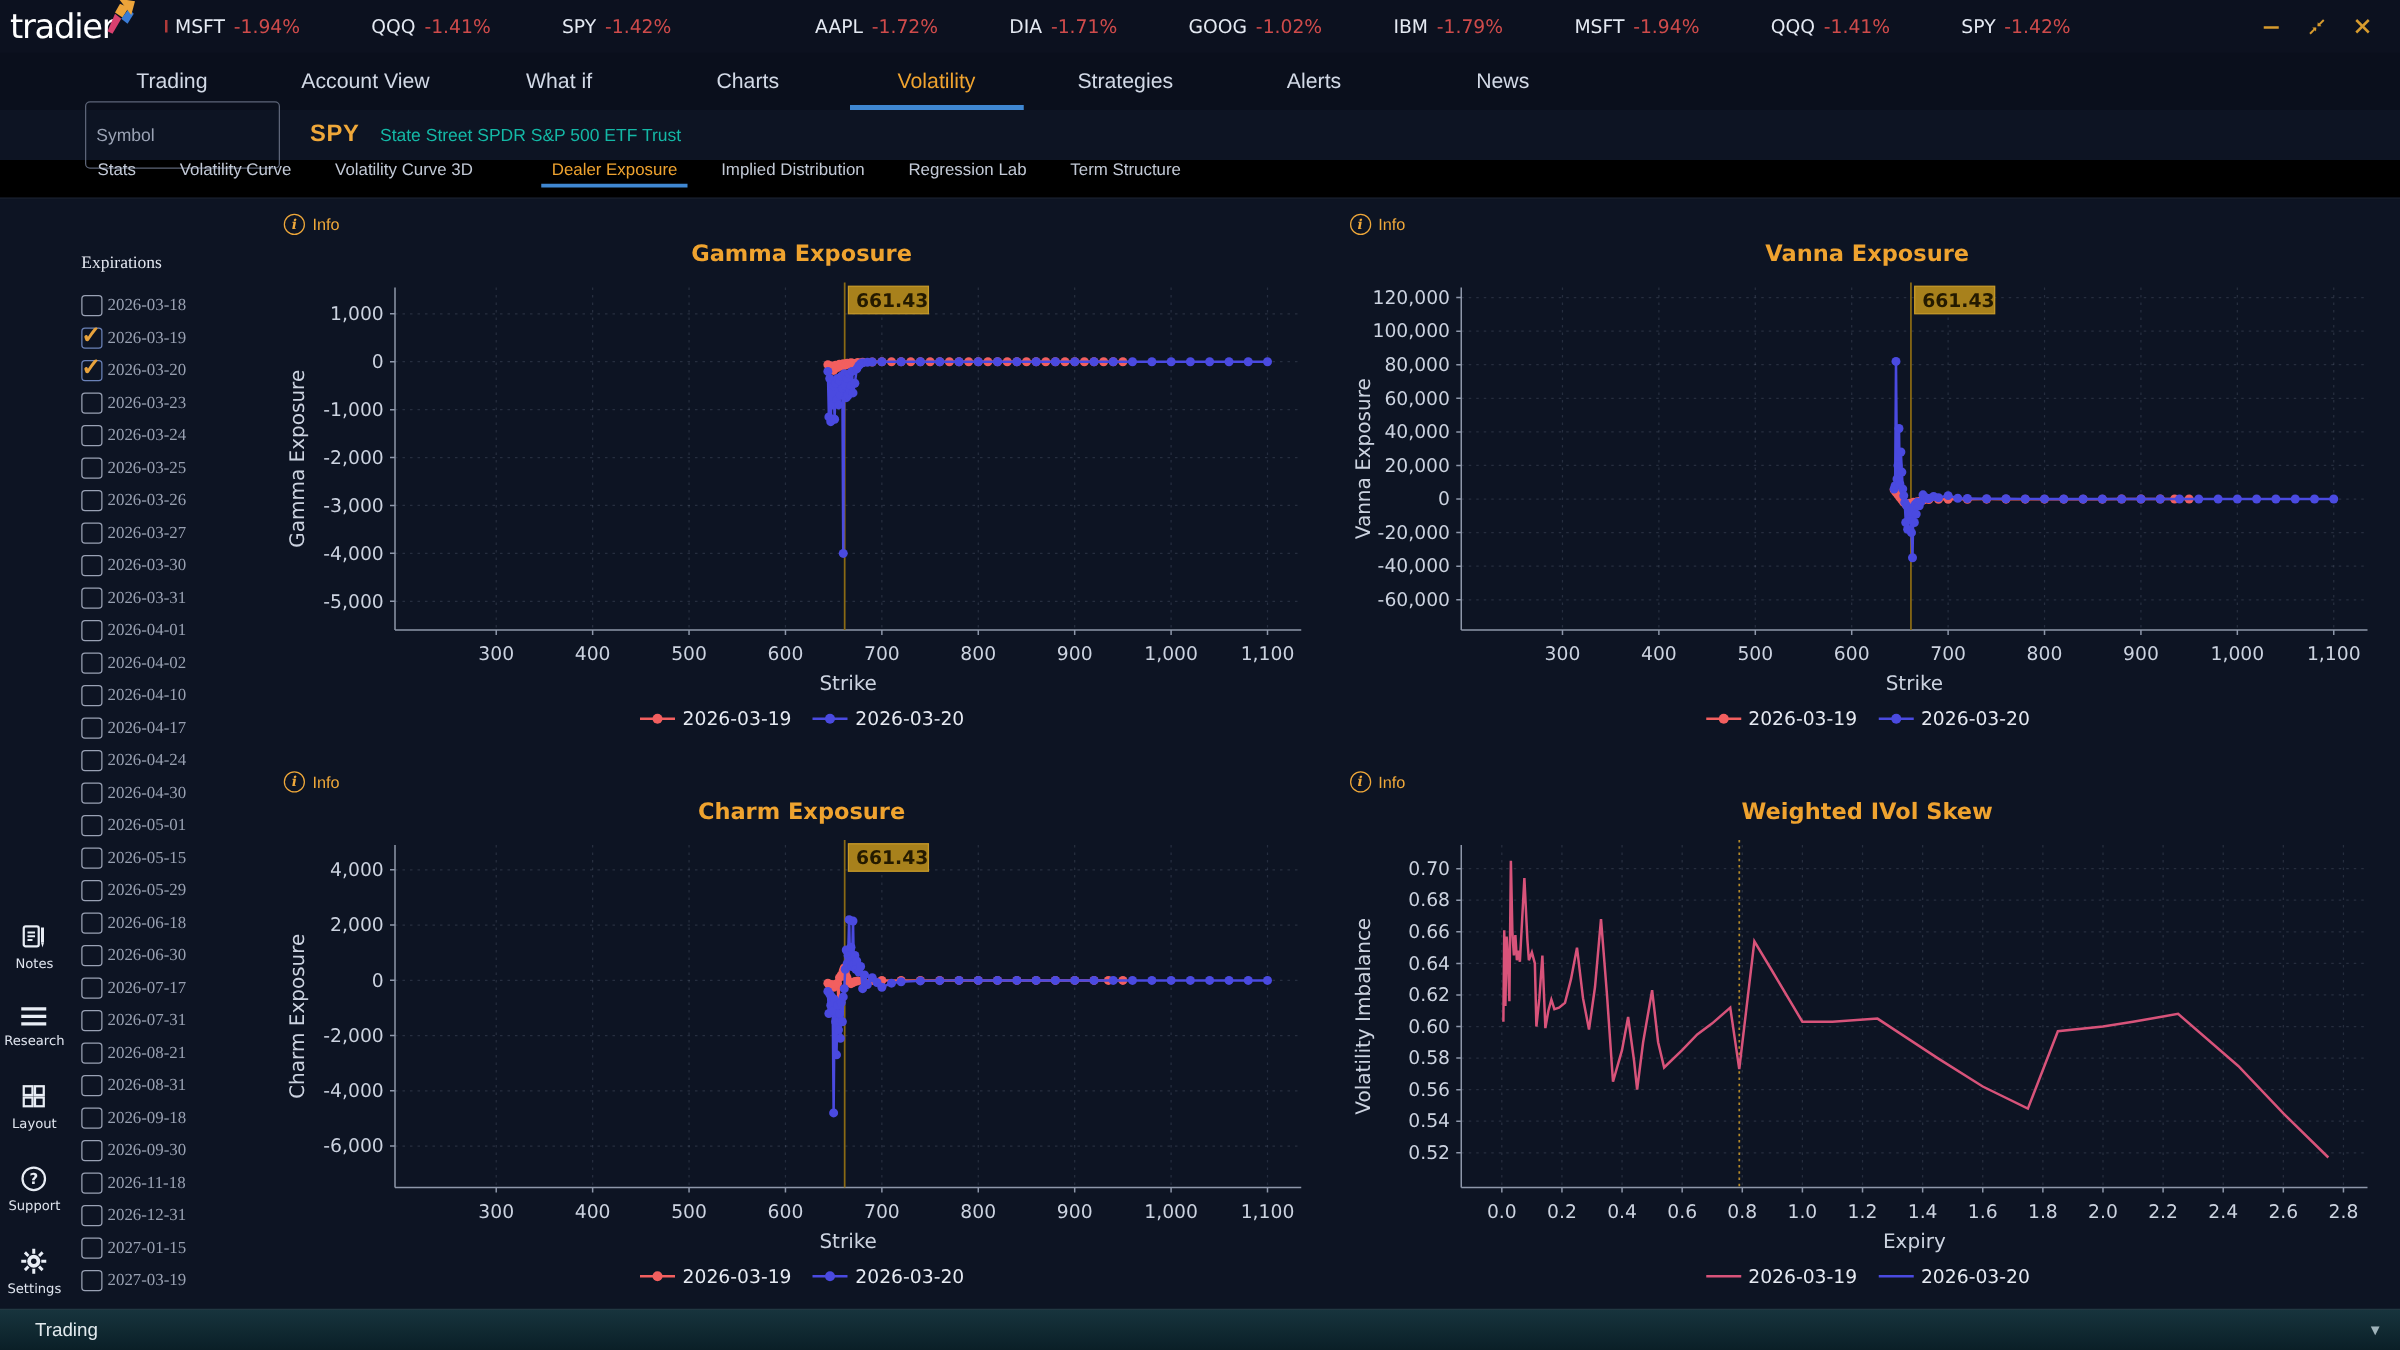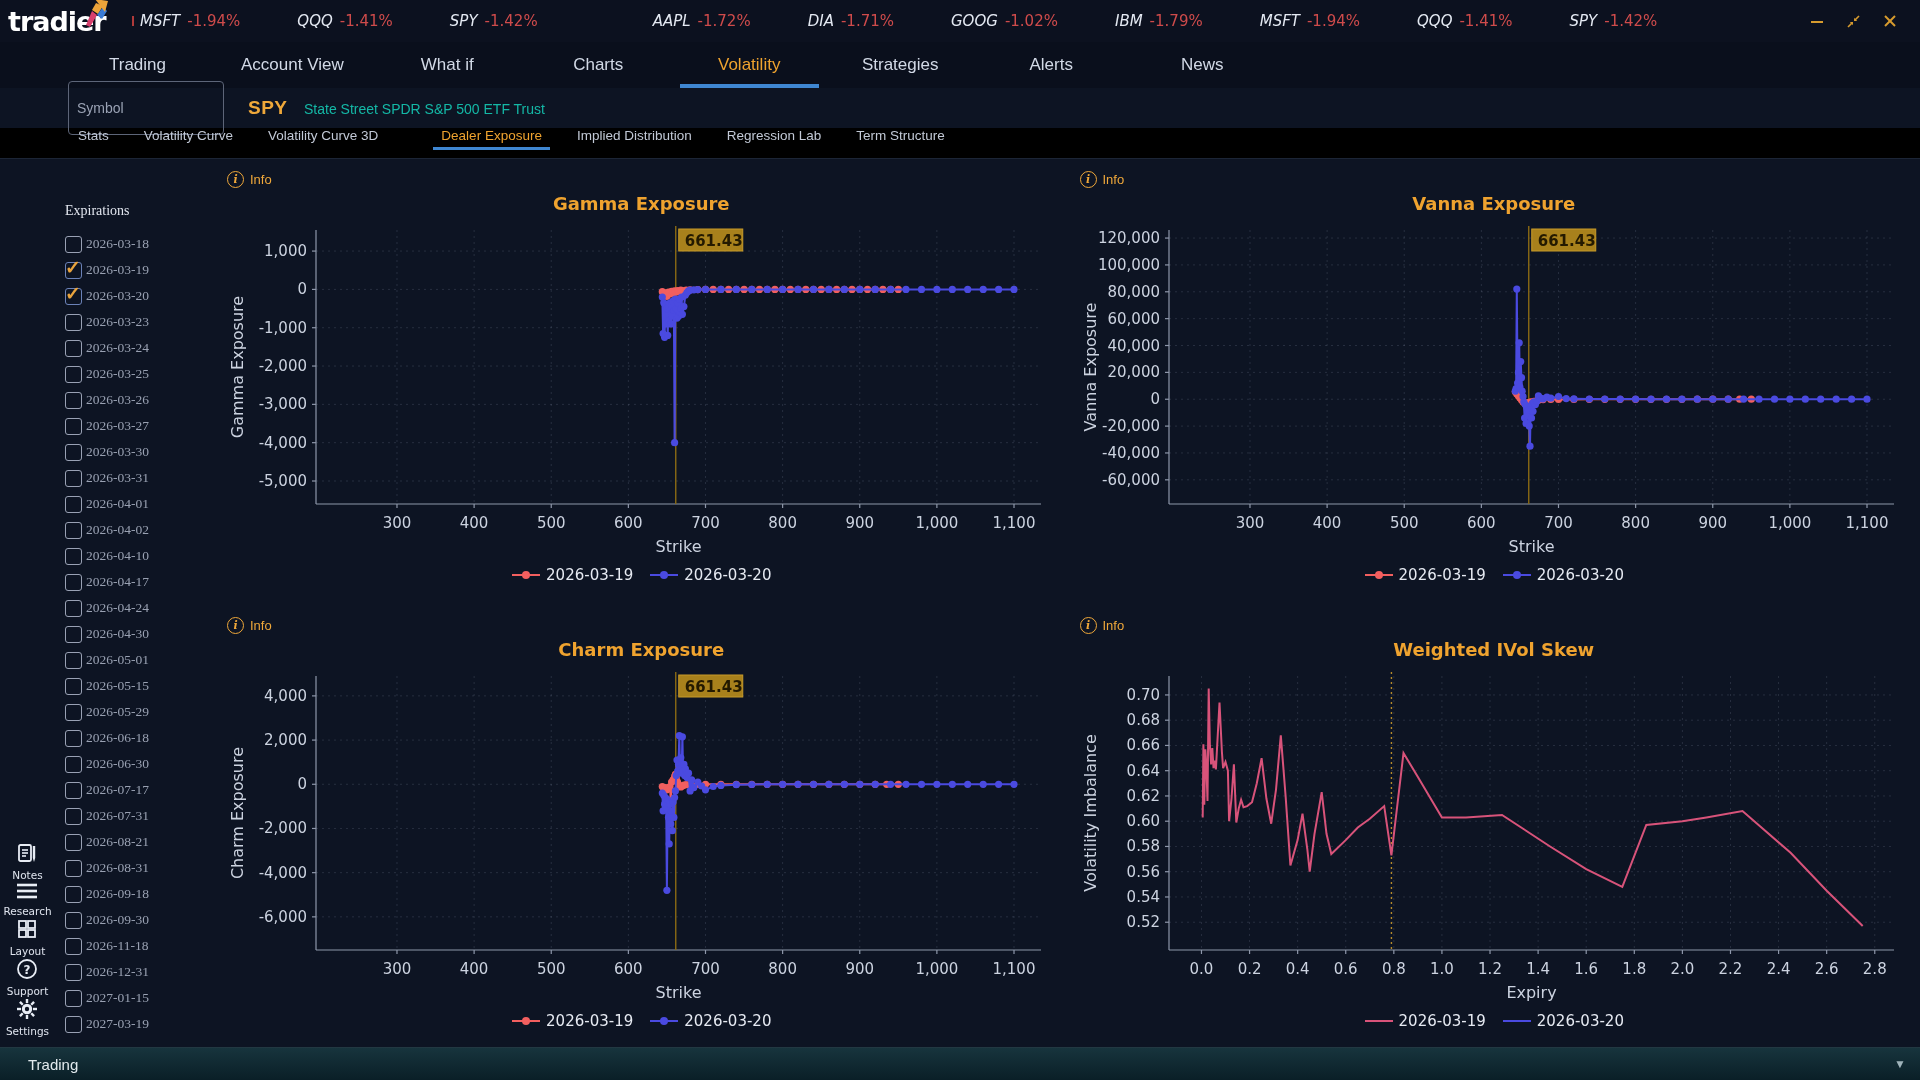--- a/index.html
+++ b/index.html
@@ -5,27 +5,27 @@
   html,body{margin:0;padding:0;}
   body{
     width:1920px;height:1080px;overflow:hidden;position:relative;
     background:#0d1423;color:#d7dde8;
     font-family:"Liberation Sans",sans-serif;
     -webkit-font-smoothing:antialiased;
   }
   
   .topbar{height:42px;background:#0c111f;display:flex;align-items:center;position:relative;}
   .logo{display:flex;align-items:flex-end;margin-left:8px;width:110px;position:relative;}
-  .logo-text{font-family:"DejaVu Sans",sans-serif;font-weight:bold;font-size:27px;color:#fff;letter-spacing:-1px;line-height:1;}
+  .logo-text{font-family:"DejaVu Sans",sans-serif;font-weight:normal;font-size:27px;color:#fff;letter-spacing:-1px;line-height:1;}
   .logo-arrow{position:absolute;top:-9px;right:8px;}
   .tk-sep{width:2px;height:10px;background:#b03a3a;margin:0 6px 0 14px;}
   .ticker{display:flex;align-items:center;gap:0;flex:1;font-family:"DejaVu Sans",sans-serif;font-size:15px;}
   .tk-item{display:flex;gap:7px;margin-right:57px;white-space:nowrap;cursor:default;}
   .tk-item:nth-child(3){margin-right:115px;}
-  .tk-sym{color:#e4e9f2;font-style:italic;}
+  .tk-sym{color:#e4e9f2;}
   .tk-chg{color:#cf4b4b;}
   .win-controls{display:flex;align-items:center;gap:20px;margin:0 22px 0 10px;}
   .win-btn{color:#d79b2e;font-size:18px;cursor:pointer;display:flex;align-items:center;}
   
   .navbar{height:46px;background:#0a0f1c;display:flex;align-items:stretch;padding-left:62px;}
   .tab{display:flex;align-items:center;justify-content:center;padding:0 28px;min-width:95px;
        font-size:17px;color:#d2d9e6;position:relative;cursor:pointer;}
   .tab.active{color:#efa32f;}
   .tab.active::after{content:"";position:absolute;left:6px;right:6px;bottom:0;height:4px;background:#3f87d2;}
   
@@ -37,21 +37,21 @@
   .sym-name{color:#14b8a6;font-size:14px;margin-left:12px;}
   
   .subtabs{height:30px;display:flex;align-items:flex-start;gap:35px;padding-left:78px;background:#000000;
        border-bottom:1px solid #1c2536;}
   .subtab{font-size:13.5px;color:#c2c9d6;position:relative;padding-bottom:7px;cursor:pointer;white-space:nowrap;}
   .subtab.active{color:#efa32f;margin-left:28px;}
   .subtab.active::after{content:"";position:absolute;left:-8px;right:-8px;bottom:0;height:3px;background:#3f87d2;}
   
   .content{display:flex;height:892px;}
   .rail{width:55px;display:flex;flex-direction:column;justify-content:flex-end;align-items:center;
-        padding-bottom:14px;}
+        gap:26px;padding-bottom:14px;}
   .rail-item{display:flex;flex-direction:column;align-items:center;gap:4px;cursor:pointer;}
   .rail-label{font-size:10.5px;color:#dfe4ee;font-family:"DejaVu Sans",sans-serif;}
   .expir{width:150px;padding:44px 0 0 10px;font-family:Liberation Serif, serif;}
   .expir-title{font-size:14px;color:#e2e6ef;margin-bottom:12px;}
   .exp-row{display:flex;align-items:center;gap:4px;height:26px;cursor:pointer;}
   .cbx{width:15px;height:15px;border:1.5px solid #99a1b4;border-radius:3px;position:relative;flex:0 0 auto;}
   .cbx.checked{border-color:#6b82b8;}
   .cbx.checked::after{content:"\2713";position:absolute;left:-1px;top:-7px;font-size:19px;font-weight:bold;color:#e8a33d;}
   .exp-label{font-size:13.5px;color:#99a1b2;white-space:nowrap;}
   

